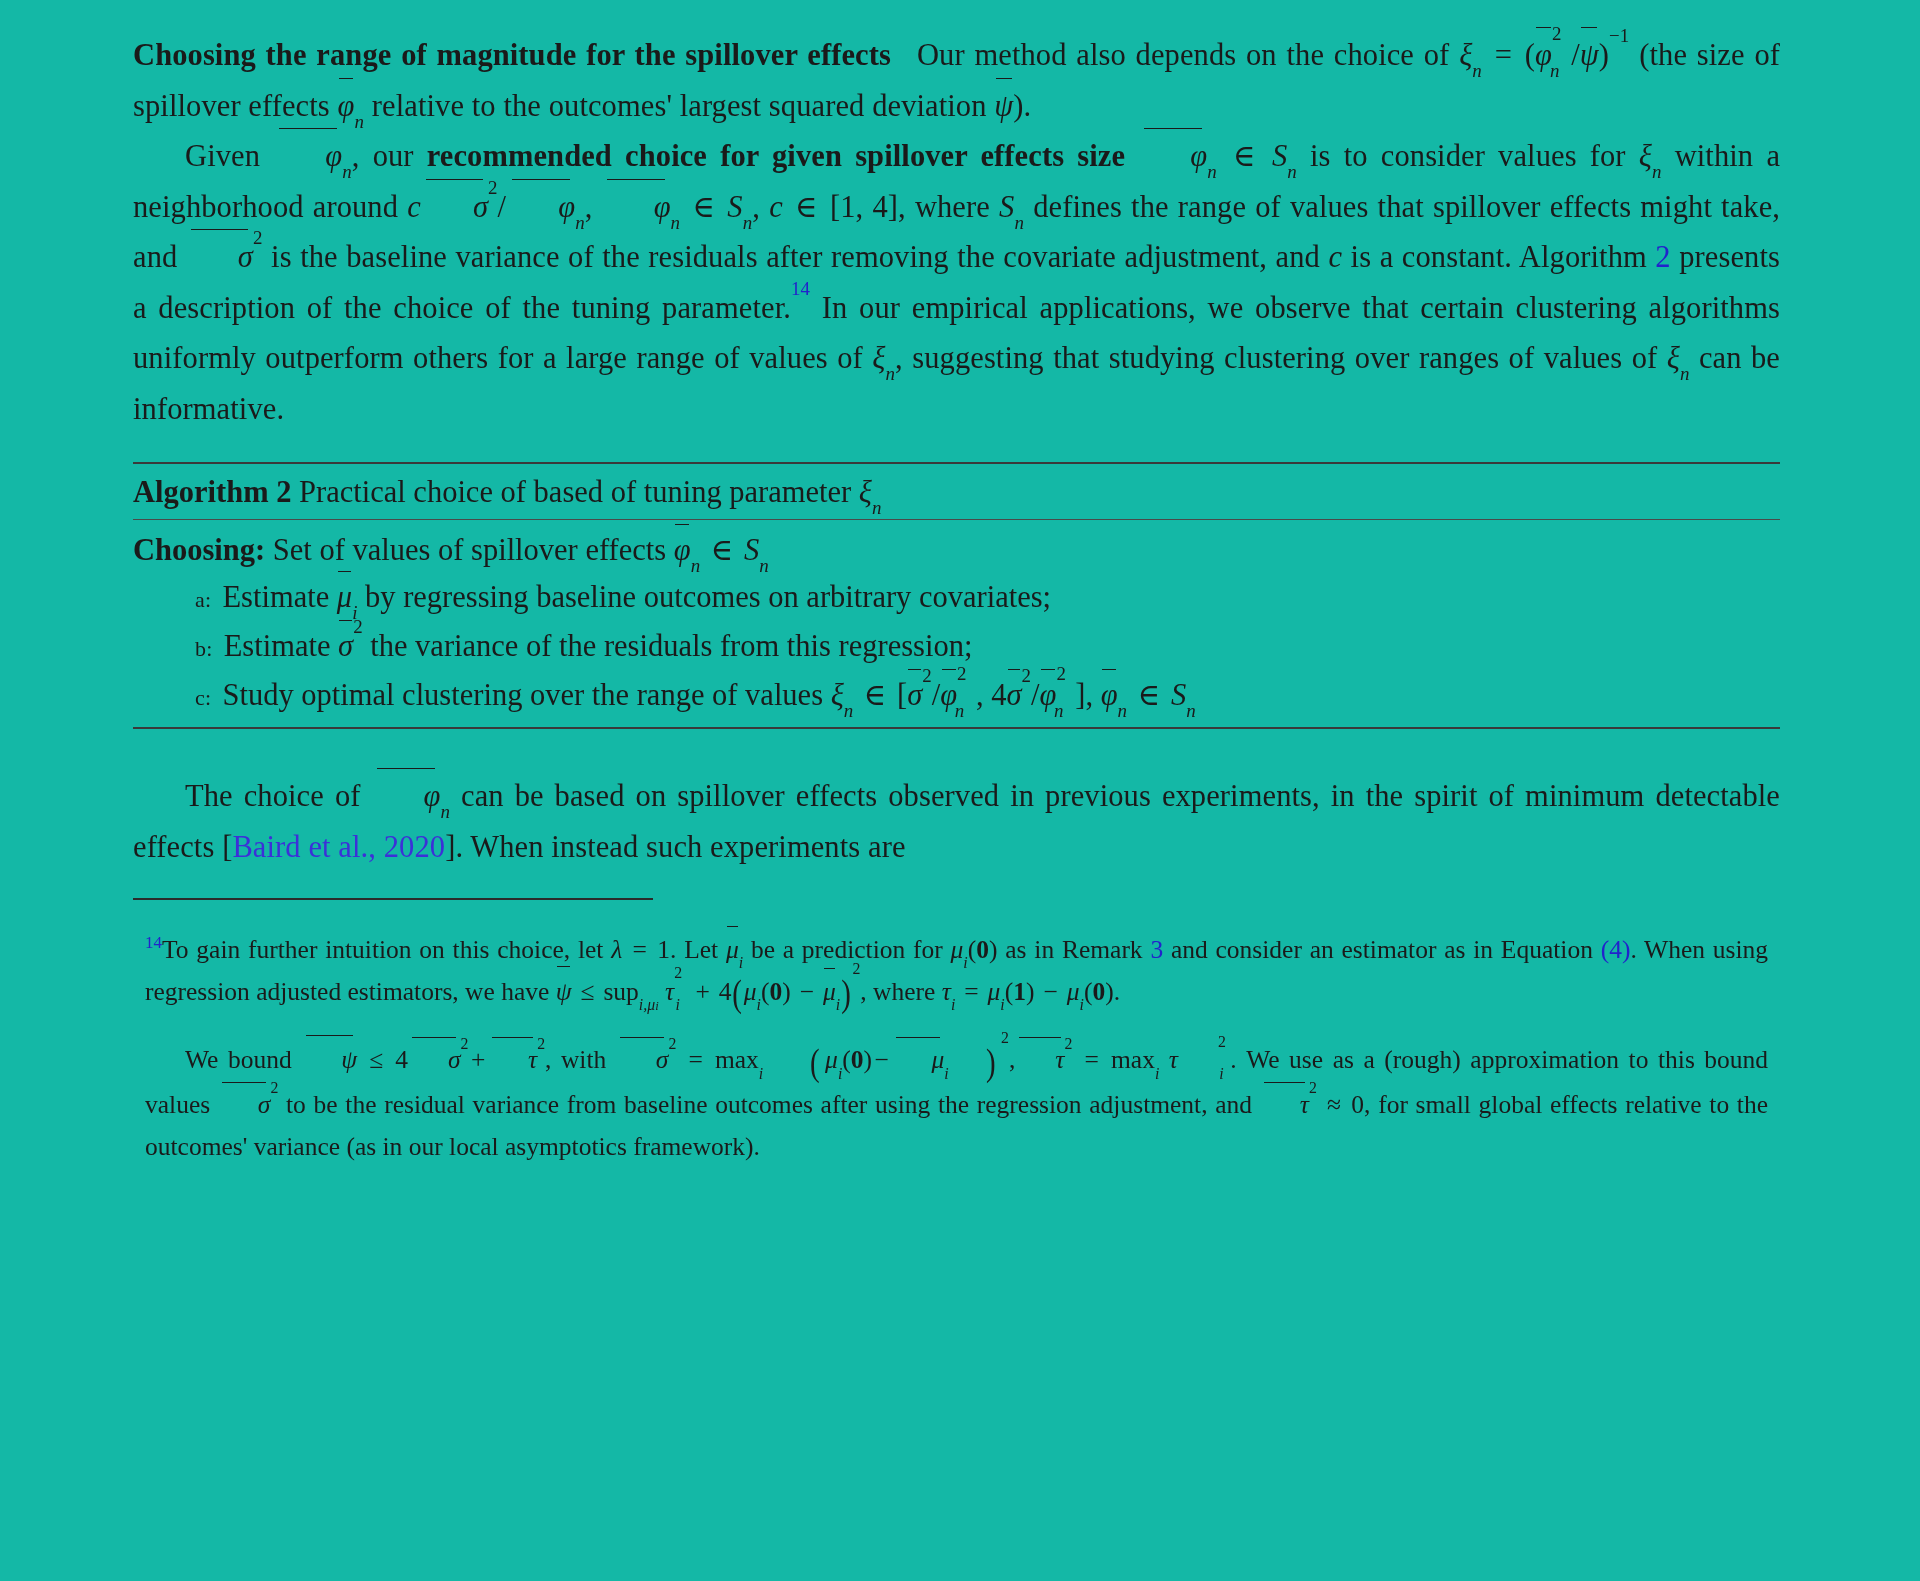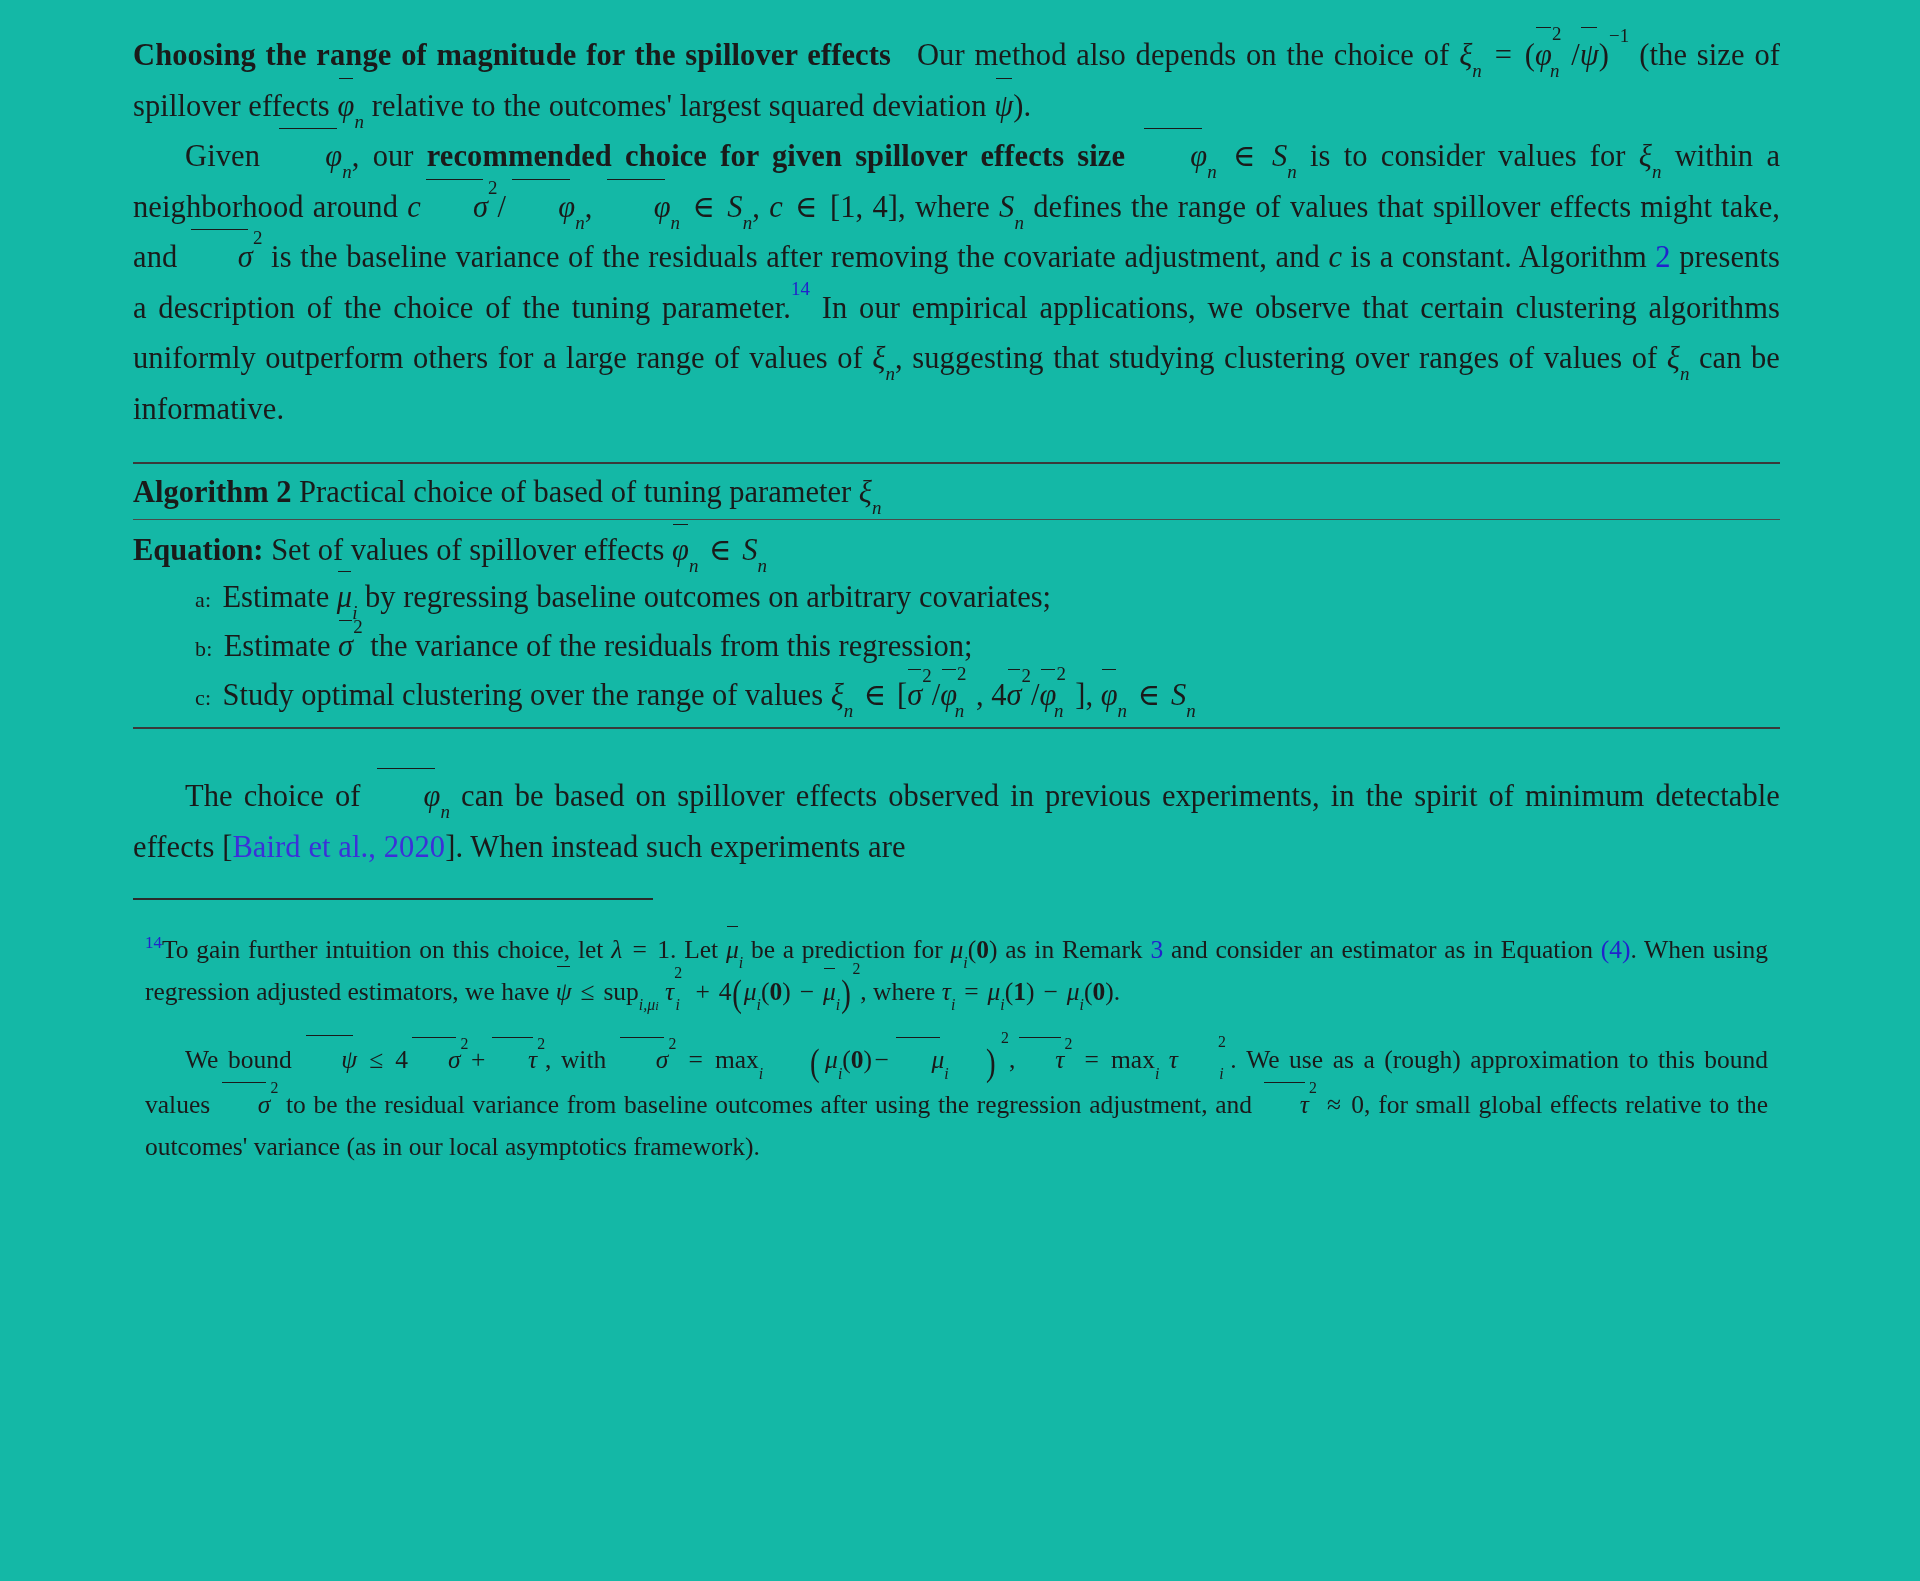--- a/index.html
+++ b/index.html
@@ -170,21 +170,21 @@
     <div class="algo-title">
       <b><span>Algorithm</span>
       <span>2</span></b>
       <span>Practical choice of based of tuning parameter</span>
       <span class="nowrap"><span class="mi">ξ</span><sub>n</sub></span>
     </div>
     <div class="rule-thin"></div>
 
     <div class="algo-body">
       <div class="algo-require">
-        <b>Equation:</b>
+        <b>Choosing:</b>
         <span>Set of values of spillover effects</span>
         <span class="nowrap"><span class="bar">φ</span><sub>n</sub> <span class="mo mn">∈</span> <span class="cal">S</span><sub>n</sub></span>
       </div>
 
       <div class="algo-step">
         <span class="steplabel">a:</span><span class="steplabel-gap"></span><span>Estimate</span>
         <span class="nowrap"><span class="bar">μ</span><sub>i</sub></span>
         <span>by regressing baseline outcomes on arbitrary covariates;</span>
       </div>
 

